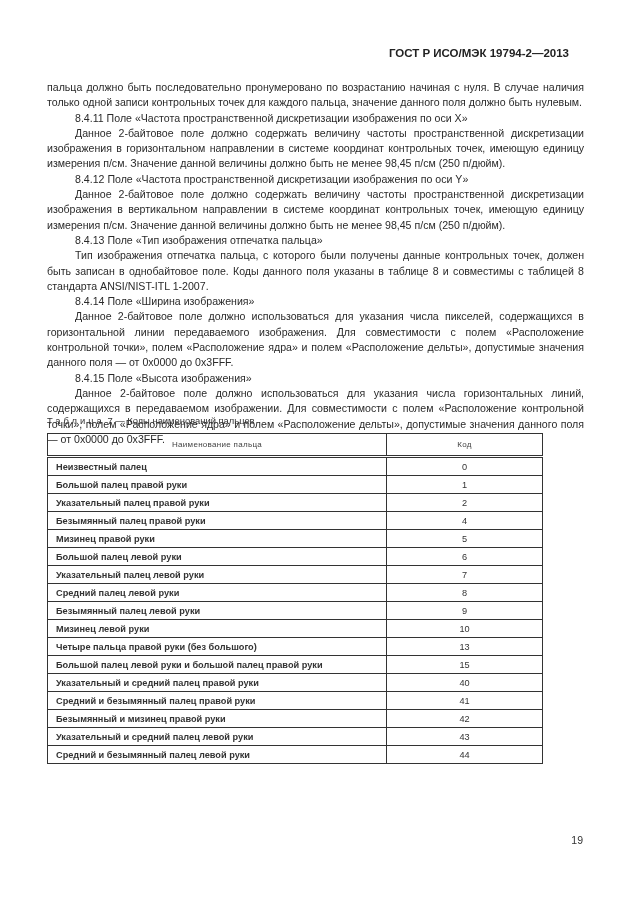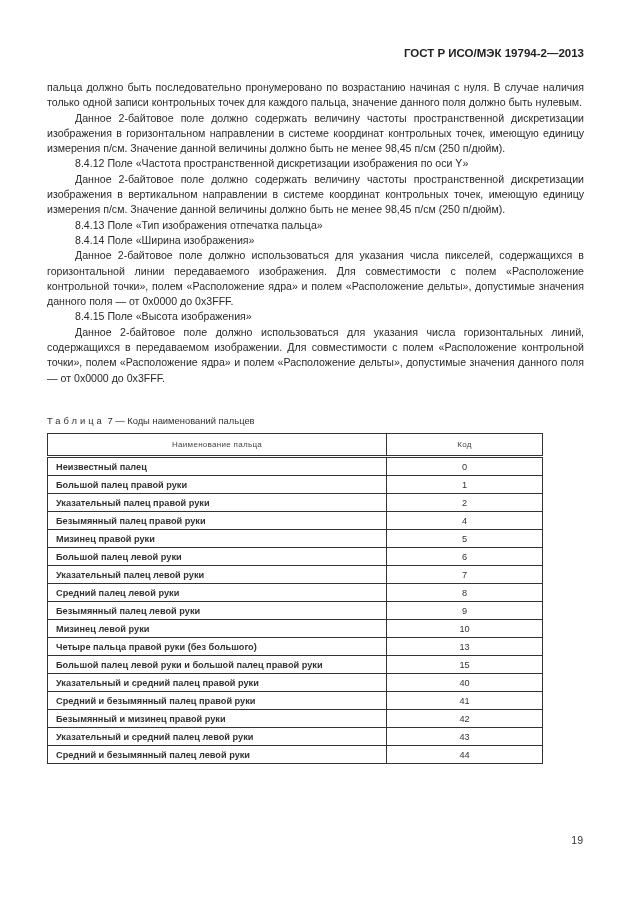--- a/index.html
+++ b/index.html
@@ -1,18 +1,18 @@
 <!DOCTYPE html>
 <html><head>
 <meta charset="utf-8">
 <style>
   html, body { margin: 0; padding: 0; background: #ffffff; }
   body { width: 630px; height: 913px; position: relative; overflow: hidden;
          font-family: "Liberation Sans", "DejaVu Sans", sans-serif; color: #222; }
-  .header { position: absolute; top: 47px; right: 46px; font-weight: bold; font-size: 11.5px; color: #222; letter-spacing: 0; }
+  .header { position: absolute; top: 47px; right: 61px; font-weight: bold; font-size: 11.5px; color: #222; letter-spacing: 0; }
   .body-text { position: absolute; left: 47px; top: 80px; width: 537px; font-size: 10.6px; line-height: 15.3px; color: #2a2a2a; }
   .body-text p { margin: 0; text-align: justify; text-align-last: left; }
   .body-text p.ind { text-indent: 28px; }
   .caption { position: absolute; left: 47px; top: 415px; font-size: 9.4px; color: #333; }
   .caption .spaced { letter-spacing: 3px; text-align: center; }
   table.codes { position: absolute; left: 47px; top: 433px; width: 496px; border-collapse: collapse; font-size: 9.2px; color: #333; }
   table.codes td, table.codes th { border: 1px solid #333; padding: 0 8px; height: 17px; }
   table.codes th { font-weight: normal; font-size: 8px; height: 21px; color: #444; letter-spacing: 0.3px; }
   table.codes thead tr th { border-bottom: 3px double #333; }
   table.codes td.name { text-align: left; font-weight: bold; }
@@ -20,24 +20,26 @@
   table.codes th.code-h { width: 139px; }
   .page-num { position: absolute; top: 834px; right: 47px; font-size: 10.5px; color: #333; }
 </style>
 </head>
 <body>
 
 <div class="header">ГОСТ Р ИСО/МЭК 19794-2—2013</div>
 
 <div class="body-text">
   <p>пальца должно быть последовательно пронумеровано по возрастанию начиная с нуля. В случае наличия только одной записи контрольных точек для каждого пальца, значение данного поля должно быть нулевым.</p>
+  <p class="ind">8.4.11 Поле «Частота пространственной дискретизации изображения по оси X»</p>
   <p class="ind">Данное 2-байтовое поле должно содержать величину частоты пространственной дискретизации изображения в горизонтальном направлении в системе координат контрольных точек, имеющую единицу измерения п/см. Значение данной величины должно быть не менее 98,45 п/см (250 п/дюйм).</p>
   <p class="ind">8.4.12 Поле «Частота пространственной дискретизации изображения по оси Y»</p>
   <p class="ind">Данное 2-байтовое поле должно содержать величину частоты пространственной дискретизации изображения в вертикальном направлении в системе координат контрольных точек, имеющую единицу измерения п/см. Значение данной величины должно быть не менее 98,45 п/см  (250 п/дюйм).</p>
   <p class="ind">8.4.13 Поле «Тип изображения отпечатка пальца»</p>
+  <p class="ind">Тип изображения отпечатка пальца, с которого были получены данные контрольных точек, должен быть записан в однобайтовое поле. Коды данного поля указаны в таблице 8 и совместимы с таблицей 8 стандарта ANSI/NIST-ITL 1-2007.</p>
   <p class="ind">8.4.14 Поле «Ширина изображения»</p>
   <p class="ind">Данное 2-байтовое поле должно использоваться для указания числа пикселей, содержащихся в горизонтальной линии передаваемого изображения. Для совместимости с полем «Расположение контрольной точки», полем «Расположение ядра» и полем «Расположение дельты», допустимые значения данного поля — от 0x0000 до 0x3FFF.</p>
   <p class="ind">8.4.15 Поле «Высота изображения»</p>
   <p class="ind">Данное 2-байтовое поле должно использоваться для указания числа горизонтальных линий, содержащихся в передаваемом изображении. Для совместимости с полем «Расположение контрольной точки», полем «Расположение ядра» и полем «Расположение дельты», допустимые значения данного поля — от 0x0000 до 0x3FFF.</p>
 </div>
 
 <div class="caption">
   <span class="spaced">Таблица</span>
   <span>7</span>
   <span>— Коды наименований пальцев</span>

